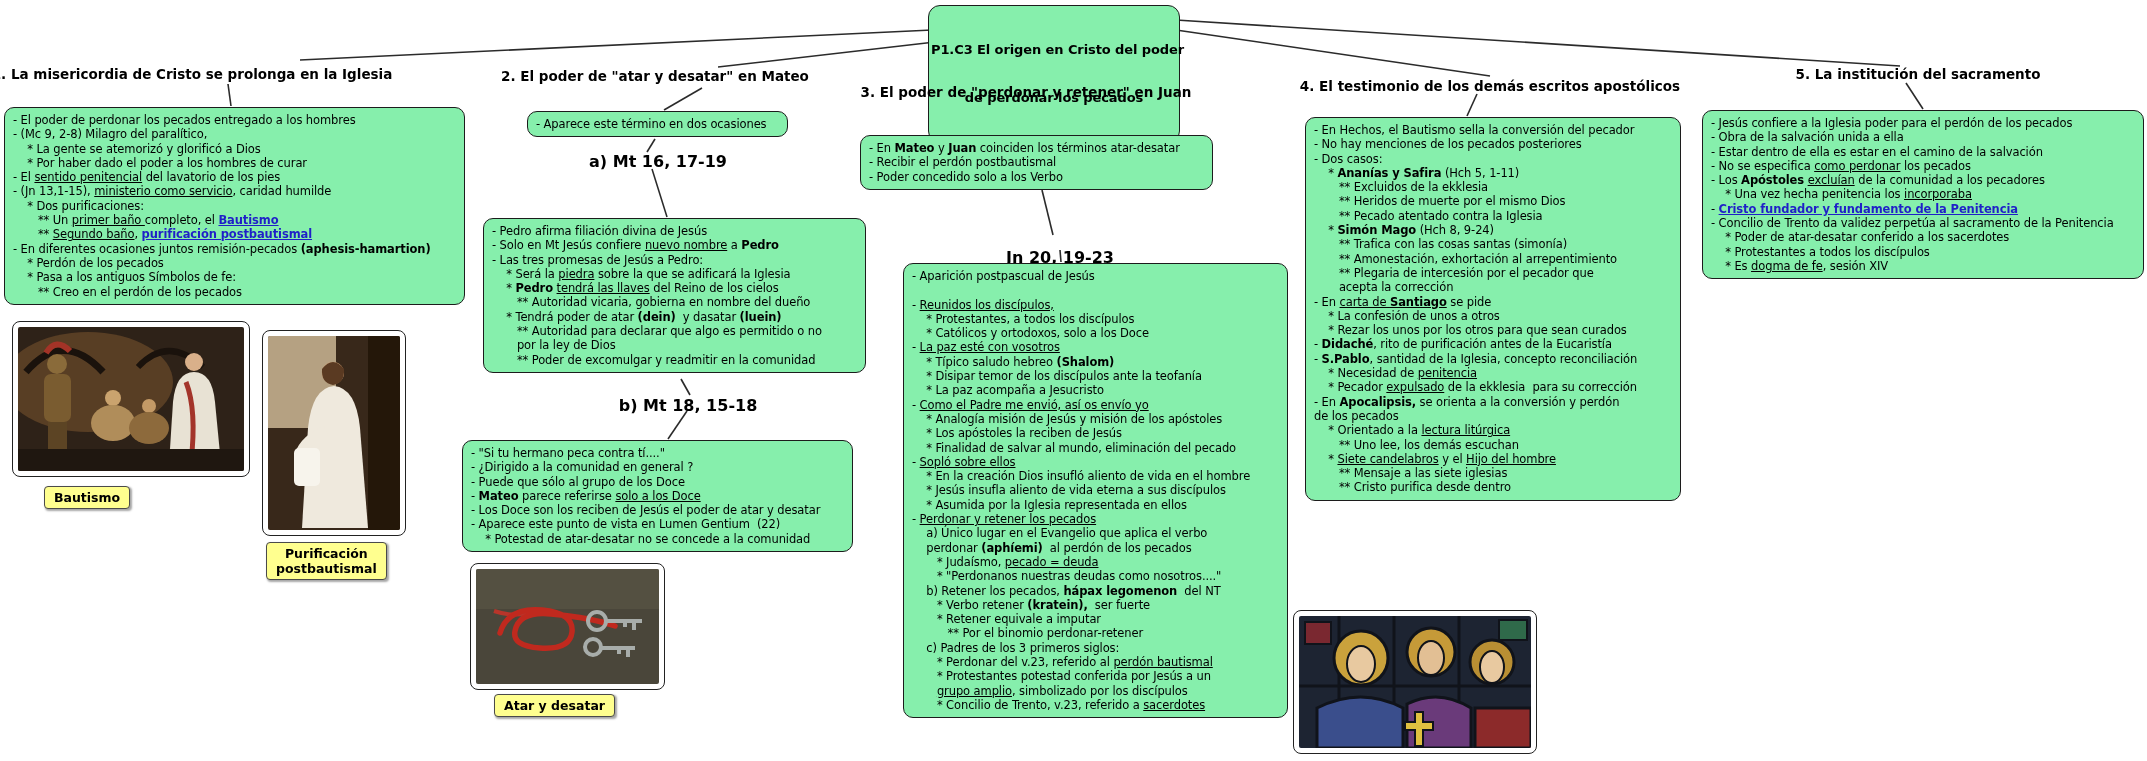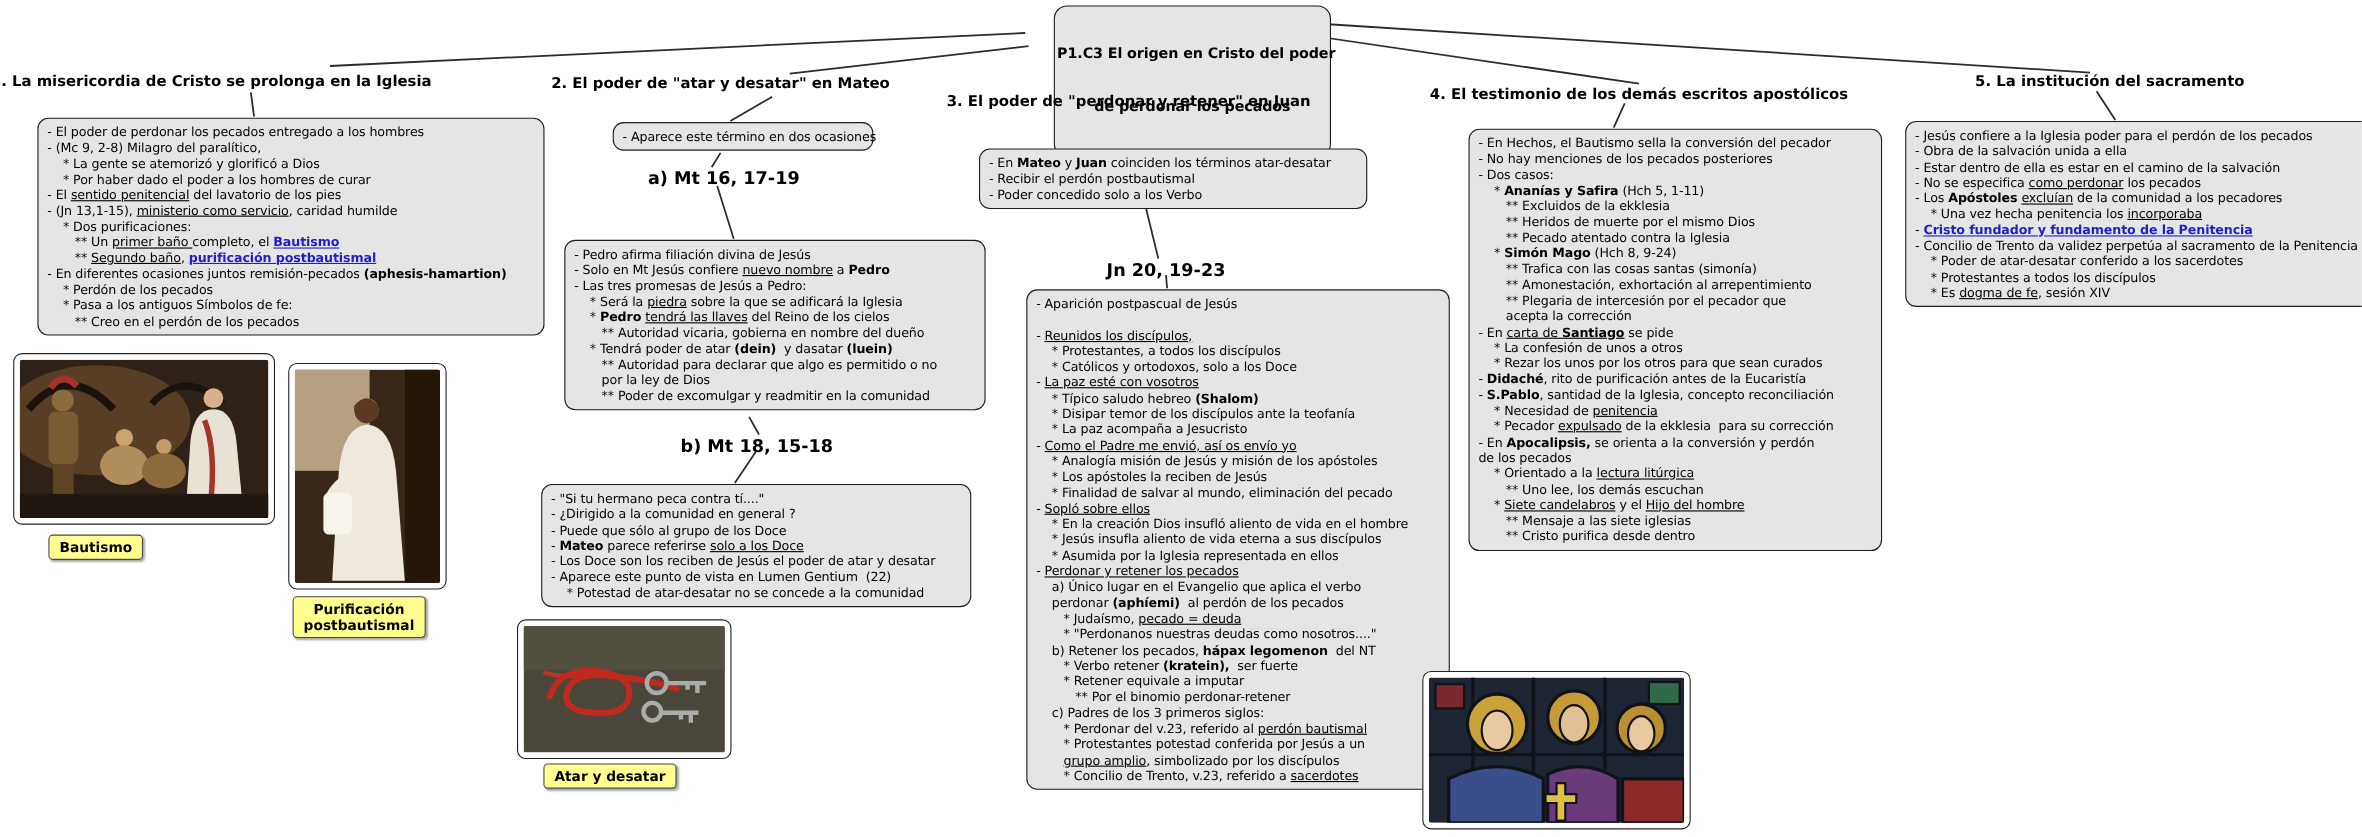--- a/index.html
+++ b/index.html
@@ -5,24 +5,23 @@
   html,body{margin:0;padding:0;}
   body{
     width:2147px;height:761px;position:relative;overflow:hidden;
     background:#ffffff;
     font-family:"DejaVu Sans","Liberation Sans",sans-serif;
     color:#000;
   }
   .connectors{position:absolute;left:0;top:0;z-index:0;}
   .node{
     position:absolute;z-index:2;box-sizing:border-box;
-    background:#e5e5e5;border:1.6px solid #1c1c1c;border-radius:10px;
+    background:#86efac;border:1.6px solid #1c1c1c;border-radius:10px;
     padding:5px 8px;font-size:11.5px;line-height:14.3px;letter-spacing:-0.1px;
     white-space:pre;
-    margin-left:30px;
   }
   .ln{min-height:14.3px;}
   .seg-b{font-weight:bold;}
   .seg-i{}
   .seg-u{text-decoration:underline;}
   .seg-l{font-weight:bold;text-decoration:underline;color:#1f1fc8;}
   .title-node{
     font-size:13px;font-weight:bold;text-align:center;
     padding:4px 2px;line-height:16px;border-radius:12px;
   }
@@ -78,28 +77,28 @@
   </div>
 
   <div class="heading" style="left:192px;top:66px;">1. La misericordia de Cristo se prolonga en la Iglesia</div>
   <div class="heading" style="left:655px;top:68px;">2. El poder de "atar y desatar" en Mateo</div>
   <div class="heading" style="left:1026px;top:84px;">3. El poder de "perdonar y retener" en Juan</div>
   <div class="heading" style="left:1490px;top:78px;">4. El testimonio de los demás escritos apostólicos</div>
   <div class="heading" style="left:1918px;top:66px;">5. La institución del sacramento</div>
 
   <div class="node" style="left:4px;top:107px;width:461px;"><div class="ln"><span>- El poder de perdonar los pecados entregado a los hombres</span></div><div class="ln"><span>- (Mc 9, 2-8) Milagro del paralítico,</span></div><div class="ln"><span>    * La gente se atemorizó y glorificó a Dios</span></div><div class="ln"><span>    * Por haber dado el poder a los hombres de curar</span></div><div class="ln"><span>- El </span><span class="seg-u">sentido penitencial</span><span> del lavatorio de los pies</span></div><div class="ln"><span>- (Jn 13,1-15), </span><span class="seg-u">ministerio como servicio</span><span>, caridad humilde</span></div><div class="ln"><span>    * Dos purificaciones:</span></div><div class="ln"><span>       ** Un </span><span class="seg-u">primer baño </span><span>completo, el </span><span class="seg-l">Bautismo</span></div><div class="ln"><span>       ** </span><span class="seg-u">Segundo baño</span><span>, </span><span class="seg-l">purificación postbautismal</span></div><div class="ln"><span>- En diferentes ocasiones juntos remisión-pecados </span><span class="seg-b seg-i">(aphesis-hamartion)</span></div><div class="ln"><span>    * Perdón de los pecados</span></div><div class="ln"><span>    * Pasa a los antiguos Símbolos de fe:</span></div><div class="ln"><span>       ** Creo en el perdón de los pecados</span></div></div>
 
-  <div class="node" style="left:527px;top:111px;width:237px;"><div class="ln"><span>- Aparece este término en dos ocasiones</span></div></div>
+  <div class="node" style="left:527px;top:111px;width:261px;"><div class="ln"><span>- Aparece este término en dos ocasiones</span></div></div>
   <div class="sublabel" style="left:658px;top:152px;">a) Mt 16, 17-19</div>
   <div class="node" style="left:483px;top:218px;width:383px;"><div class="ln"><span>- Pedro afirma filiación divina de Jesús</span></div><div class="ln"><span>- Solo en Mt Jesús confiere </span><span class="seg-u">nuevo nombre</span><span> a </span><span class="seg-b">Pedro</span></div><div class="ln"><span>- Las tres promesas de Jesús a Pedro:</span></div><div class="ln"><span>    * Será la </span><span class="seg-u">piedra</span><span> sobre la que se adificará la Iglesia</span></div><div class="ln"><span>    * </span><span class="seg-b">Pedro</span><span> </span><span class="seg-u">tendrá las llaves</span><span> del Reino de los cielos</span></div><div class="ln"><span>       ** Autoridad vicaria, gobierna en nombre del dueño</span></div><div class="ln"><span>    * Tendrá poder de atar </span><span class="seg-b seg-i">(dein)</span><span>  y dasatar </span><span class="seg-b seg-i">(luein)</span></div><div class="ln"><span>       ** Autoridad para declarar que algo es permitido o no</span></div><div class="ln"><span>       por la ley de Dios</span></div><div class="ln"><span>       ** Poder de excomulgar y readmitir en la comunidad</span></div></div>
   <div class="sublabel" style="left:688px;top:396px;">b) Mt 18, 15-18</div>
   <div class="node" style="left:462px;top:440px;width:391px;"><div class="ln"><span>- "Si tu hermano peca contra tí...."</span></div><div class="ln"><span>- ¿Dirigido a la comunidad en general ?</span></div><div class="ln"><span>- Puede que sólo al grupo de los Doce</span></div><div class="ln"><span>- </span><span class="seg-b">Mateo</span><span> parece referirse </span><span class="seg-u">solo a los Doce</span></div><div class="ln"><span>- Los Doce son los reciben de Jesús el poder de atar y desatar</span></div><div class="ln"><span>- Aparece este punto de vista en </span><span class="seg-i">Lumen Gentium</span><span>  (22)</span></div><div class="ln"><span>    * Potestad de atar-desatar no se concede a la comunidad</span></div></div>
 
   <div class="node" style="left:860px;top:135px;width:353px;"><div class="ln"><span>- En </span><span class="seg-b">Mateo</span><span> y </span><span class="seg-b">Juan</span><span> coinciden los términos atar-desatar</span></div><div class="ln"><span>- Recibir el perdón postbautismal</span></div><div class="ln"><span>- Poder concedido solo a los Verbo</span></div></div>
-  <div class="sublabel" style="left:1060px;top:236px;">Jn 20, 19-23</div>
+  <div class="sublabel" style="left:1060px;top:248px;">Jn 20, 19-23</div>
   <div class="node" style="left:903px;top:263px;width:385px;"><div class="ln"><span>- Aparición postpascual de Jesús</span></div><div class="ln">&nbsp;</div><div class="ln"><span>- </span><span class="seg-u">Reunidos los discípulos,</span></div><div class="ln"><span>    * Protestantes, a todos los discípulos</span></div><div class="ln"><span>    * Católicos y ortodoxos, solo a los Doce</span></div><div class="ln"><span>- </span><span class="seg-u">La paz esté con vosotros</span></div><div class="ln"><span>    * Típico saludo hebreo </span><span class="seg-b seg-i">(Shalom)</span></div><div class="ln"><span>    * Disipar temor de los discípulos ante la teofanía</span></div><div class="ln"><span>    * La paz acompaña a Jesucristo</span></div><div class="ln"><span>- </span><span class="seg-u">Como el Padre me envió, así os envío yo</span></div><div class="ln"><span>    * Analogía misión de Jesús y misión de los apóstoles</span></div><div class="ln"><span>    * Los apóstoles la reciben de Jesús</span></div><div class="ln"><span>    * Finalidad de salvar al mundo, eliminación del pecado</span></div><div class="ln"><span>- </span><span class="seg-u">Sopló sobre ellos</span></div><div class="ln"><span>    * En la creación Dios insufló aliento de vida en el hombre</span></div><div class="ln"><span>    * Jesús insufla aliento de vida eterna a sus discípulos</span></div><div class="ln"><span>    * Asumida por la Iglesia representada en ellos</span></div><div class="ln"><span>- </span><span class="seg-u">Perdonar y retener los pecados</span></div><div class="ln"><span>    a) Único lugar en el Evangelio que aplica el verbo</span></div><div class="ln"><span>    perdonar </span><span class="seg-b seg-i">(aphíemi)</span><span>  al perdón de los pecados</span></div><div class="ln"><span>       * Judaísmo, </span><span class="seg-u">pecado = deuda</span></div><div class="ln"><span>       * "Perdonanos nuestras deudas como nosotros...."</span></div><div class="ln"><span>    b) Retener los pecados, </span><span class="seg-b seg-i">hápax legomenon</span><span>  del NT</span></div><div class="ln"><span>       * Verbo retener </span><span class="seg-b seg-i">(kratein),</span><span>  ser fuerte</span></div><div class="ln"><span>       * Retener equivale a imputar</span></div><div class="ln"><span>          ** Por el binomio perdonar-retener</span></div><div class="ln"><span>    c) Padres de los 3 primeros siglos:</span></div><div class="ln"><span>       * Perdonar del v.23, referido al </span><span class="seg-u">perdón bautismal</span></div><div class="ln"><span>       * Protestantes potestad conferida por Jesús a un</span></div><div class="ln"><span>       </span><span class="seg-u">grupo amplio</span><span>, simbolizado por los discípulos</span></div><div class="ln"><span>       * Concilio de Trento, v.23, referido a </span><span class="seg-u">sacerdotes</span></div></div>
 
   <div class="node" style="left:1305px;top:117px;width:376px;"><div class="ln"><span>- En Hechos, el Bautismo sella la conversión del pecador</span></div><div class="ln"><span>- No hay menciones de los pecados posteriores</span></div><div class="ln"><span>- Dos casos:</span></div><div class="ln"><span>    * </span><span class="seg-b">Ananías y Safira</span><span> (Hch 5, 1-11)</span></div><div class="ln"><span>       ** Excluidos de la </span><span class="seg-i">ekklesia</span></div><div class="ln"><span>       ** Heridos de muerte por el mismo Dios</span></div><div class="ln"><span>       ** Pecado atentado contra la Iglesia</span></div><div class="ln"><span>    * </span><span class="seg-b">Simón Mago</span><span> (Hch 8, 9-24)</span></div><div class="ln"><span>       ** Trafica con las cosas santas (simonía)</span></div><div class="ln"><span>       ** Amonestación, exhortación al arrepentimiento</span></div><div class="ln"><span>       ** Plegaria de intercesión por el pecador que</span></div><div class="ln"><span>       acepta la corrección</span></div><div class="ln"><span>- En </span><span class="seg-u">carta de </span><span class="seg-b seg-u">Santiago</span><span> se pide</span></div><div class="ln"><span>    * La confesión de unos a otros</span></div><div class="ln"><span>    * Rezar los unos por los otros para que sean curados</span></div><div class="ln"><span>- </span><span class="seg-b">Didaché</span><span>, rito de purificación antes de la Eucaristía</span></div><div class="ln"><span>- </span><span class="seg-b">S.Pablo</span><span>, santidad de la Iglesia, concepto reconciliación</span></div><div class="ln"><span>    * Necesidad de </span><span class="seg-u">penitencia</span></div><div class="ln"><span>    * Pecador </span><span class="seg-u">expulsado</span><span> de la </span><span class="seg-i">ekklesia</span><span>  para su corrección</span></div><div class="ln"><span>- En </span><span class="seg-b">Apocalipsis,</span><span> se orienta a la conversión y perdón</span></div><div class="ln"><span>de los pecados</span></div><div class="ln"><span>    * Orientado a la </span><span class="seg-u">lectura litúrgica</span></div><div class="ln"><span>       ** Uno lee, los demás escuchan</span></div><div class="ln"><span>    * </span><span class="seg-u">Siete candelabros</span><span> y el </span><span class="seg-u">Hijo del hombre</span></div><div class="ln"><span>       ** Mensaje a las siete iglesias</span></div><div class="ln"><span>       ** Cristo purifica desde dentro</span></div></div>
 
   <div class="node" style="left:1702px;top:110px;width:442px;"><div class="ln"><span>- Jesús confiere a la Iglesia poder para el perdón de los pecados</span></div><div class="ln"><span>- Obra de la salvación unida a ella</span></div><div class="ln"><span>- Estar dentro de ella es estar en el camino de la salvación</span></div><div class="ln"><span>- No se especifica </span><span class="seg-u">como perdonar</span><span> los pecados</span></div><div class="ln"><span>- Los </span><span class="seg-b">Apóstoles</span><span> </span><span class="seg-u">excluían</span><span> de la comunidad a los pecadores</span></div><div class="ln"><span>    * Una vez hecha penitencia los </span><span class="seg-u">incorporaba</span></div><div class="ln"><span>- </span><span class="seg-l">Cristo fundador y fundamento de la Penitencia</span></div><div class="ln"><span>- Concilio de Trento da validez perpetúa al sacramento de la Penitencia</span></div><div class="ln"><span>    * Poder de atar-desatar conferido a los sacerdotes</span></div><div class="ln"><span>    * Protestantes a todos los discípulos</span></div><div class="ln"><span>    * Es </span><span class="seg-u">dogma de fe</span><span>, sesión XIV</span></div></div>
 
   <div class="imgframe" style="left:12px;top:321px;">
     <svg width="226" height="144" viewBox="0 0 226 144">
       <rect width="226" height="144" fill="#2e2218"></rect>
       <ellipse cx="70" cy="55" rx="85" ry="50" fill="#6b4a2a" opacity="0.7"></ellipse>

